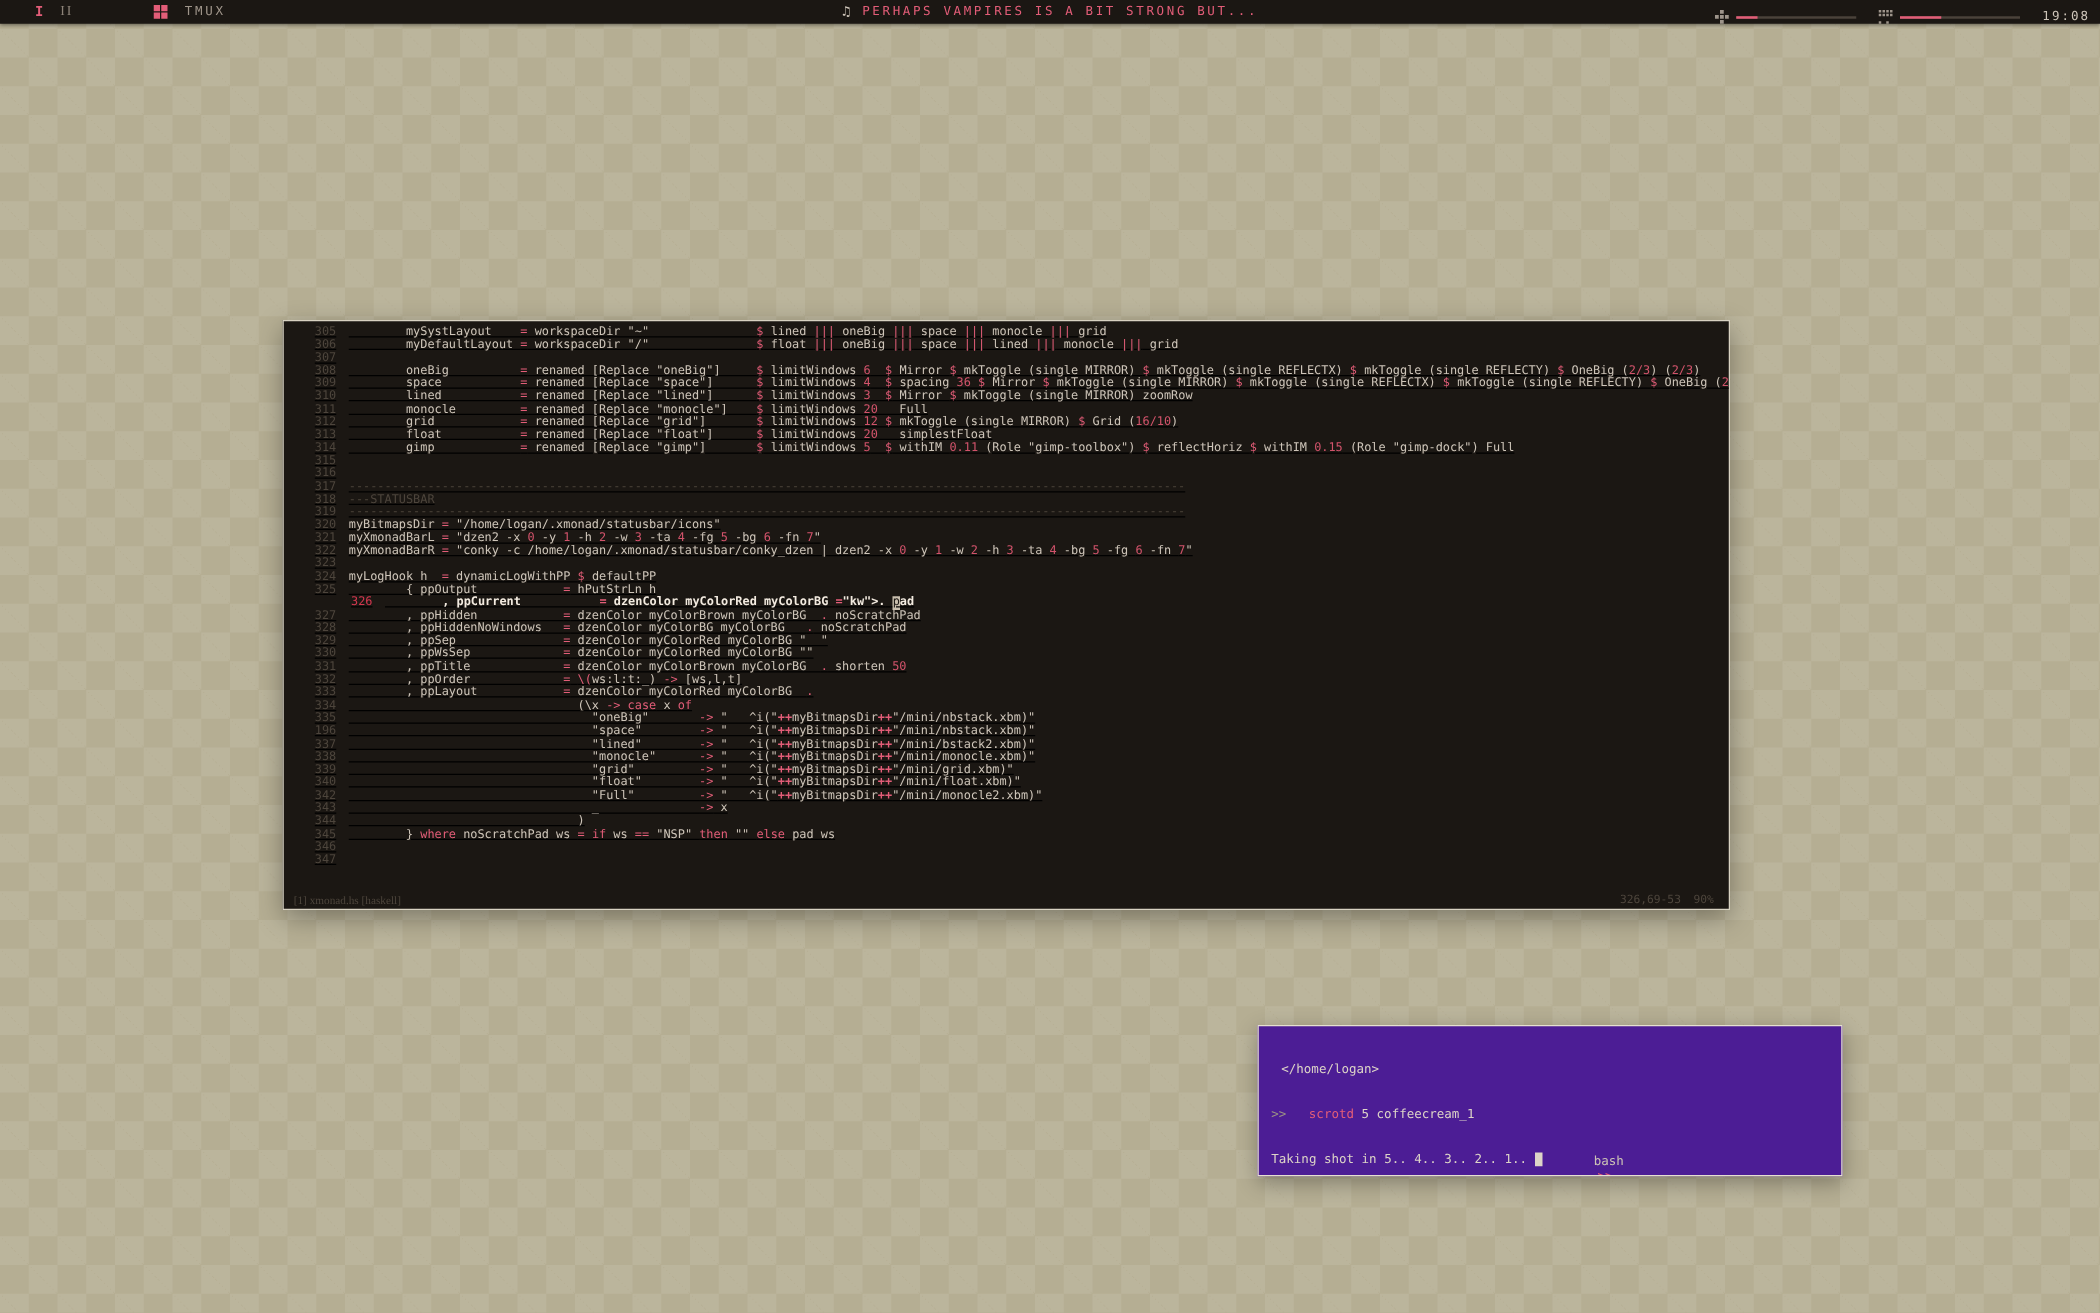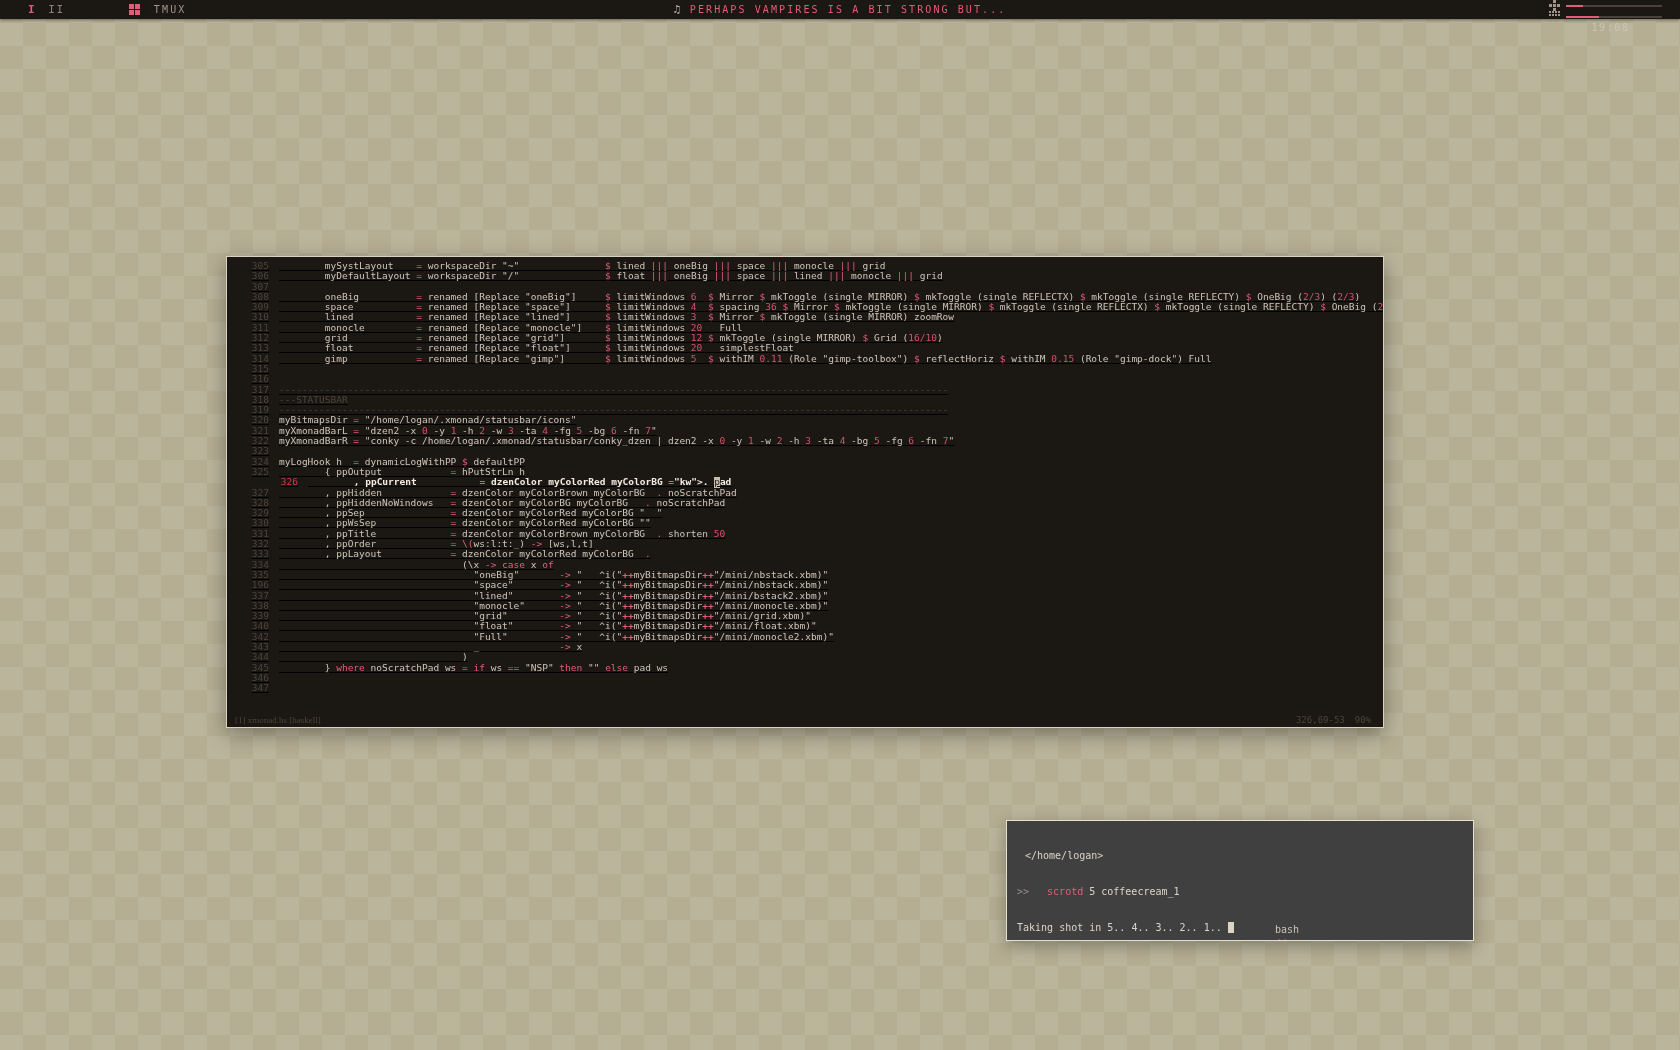--- a/index.html
+++ b/index.html
@@ -18,40 +18,40 @@
   #topbar{
     position:absolute;left:0;top:0;width:1680px;height:19px;
     background:#1b1713;color:#b9b0a4;
     font-size:10px;letter-spacing:1.6px;
     display:flex;align-items:center;
     box-shadow:0 1px 3px rgba(0,0,0,0.45);
     z-index:50;
   }
   .ws{display:inline-block;padding:0 6px;font-size:11px;line-height:19px;}
   .ws.cur{color:#e35d78;font-weight:bold;}
-  .ws.hid{color:#8d8378;}
+  .ws.hid{color:#8d8378;font-family:Liberation Serif, serif;}
   #wsgroup{display:flex;margin-left:22px;}
   #layicon{margin-left:58px;display:flex;align-items:center;}
   .xbm-grid{
     width:11px;height:11px;
     display:grid;grid-template-columns:repeat(2,5px);grid-template-rows:repeat(2,5px);
     gap:1px;
   }
   .xbm-grid i{display:block;background:#e35d78;}
   #tmuxlabel{margin-left:14px;color:#9f958a;font-size:10px;letter-spacing:2.2px;}
   #topcenter{
     position:absolute;left:0;right:0;top:0;height:19px;
     display:flex;align-items:center;justify-content:center;
     pointer-events:none;
   }
   #musicwrap{display:flex;align-items:center;gap:8px;pointer-events:auto;}
   #noteicon{color:#cfc6ba;font-size:11px;line-height:11px;}
   #tracktitle{color:#e35d78;font-size:10px;letter-spacing:2.1px;}
   #topright{
-    position:absolute;right:0;top:0;height:27px;display:flex;align-items:center;gap:0px;flex-direction:column;
+    position:absolute;right:0;top:0;height:27px;display:flex;align-items:center;gap:0px;
   }
   .gauge{display:flex;align-items:center;gap:6px;margin-right:18px;}
   .gicon{width:11px;height:11px;display:grid;gap:1px;}
   .gicon.cpu{grid-template-columns:repeat(3,3px);grid-template-rows:repeat(3,3px);}
   .gicon.cpu i{background:#9d948a;}
   .gicon.cpu i.hole{background:transparent;}
   .gicon.mem{grid-template-columns:repeat(4,2px);grid-template-rows:repeat(4,2px);}
   .gicon.mem i{background:#9d948a;}
   .gicon.mem i.hole{background:transparent;}
   .bar{width:96px;height:2px;background:#4a423a;position:relative;}
@@ -86,21 +86,21 @@
     display:flex;align-items:center;
     color:#4d453c;font-size:9px;
   }
   #vimstatus .sl{margin-left:8px;font-family:Liberation Serif, serif;}
   #vimstatus .sr{margin-left:auto;margin-right:10px;}
   #vimstatus .sr2{margin-right:12px;}
 
   
   #scrotwin{
     position:absolute;left:1006px;top:820px;width:466px;height:119px;
-    background:#404040;border:1px solid #e6e0d0;
+    background:#4c1d95;border:1px solid #e6e0d0;
     box-shadow:0 5px 16px rgba(0,0,0,0.3);
     font-size:10px;line-height:12px;overflow:hidden;
   }
   #scrotbody{padding:5px 0 0 10px;color:#ddd4c7;white-space:pre;}
   .pathline{color:#ddd4c7;margin-left:8px;}
   .promptsym{color:#9a9084;}
   .cmdname{color:#e35d78;margin-left:12px;}
   #scrotstatus{
     position:absolute;left:12px;bottom:0;width:524px;height:16px;
     display:flex;align-items:center;color:#ccc2b5;font-size:10px;flex-direction:column;

